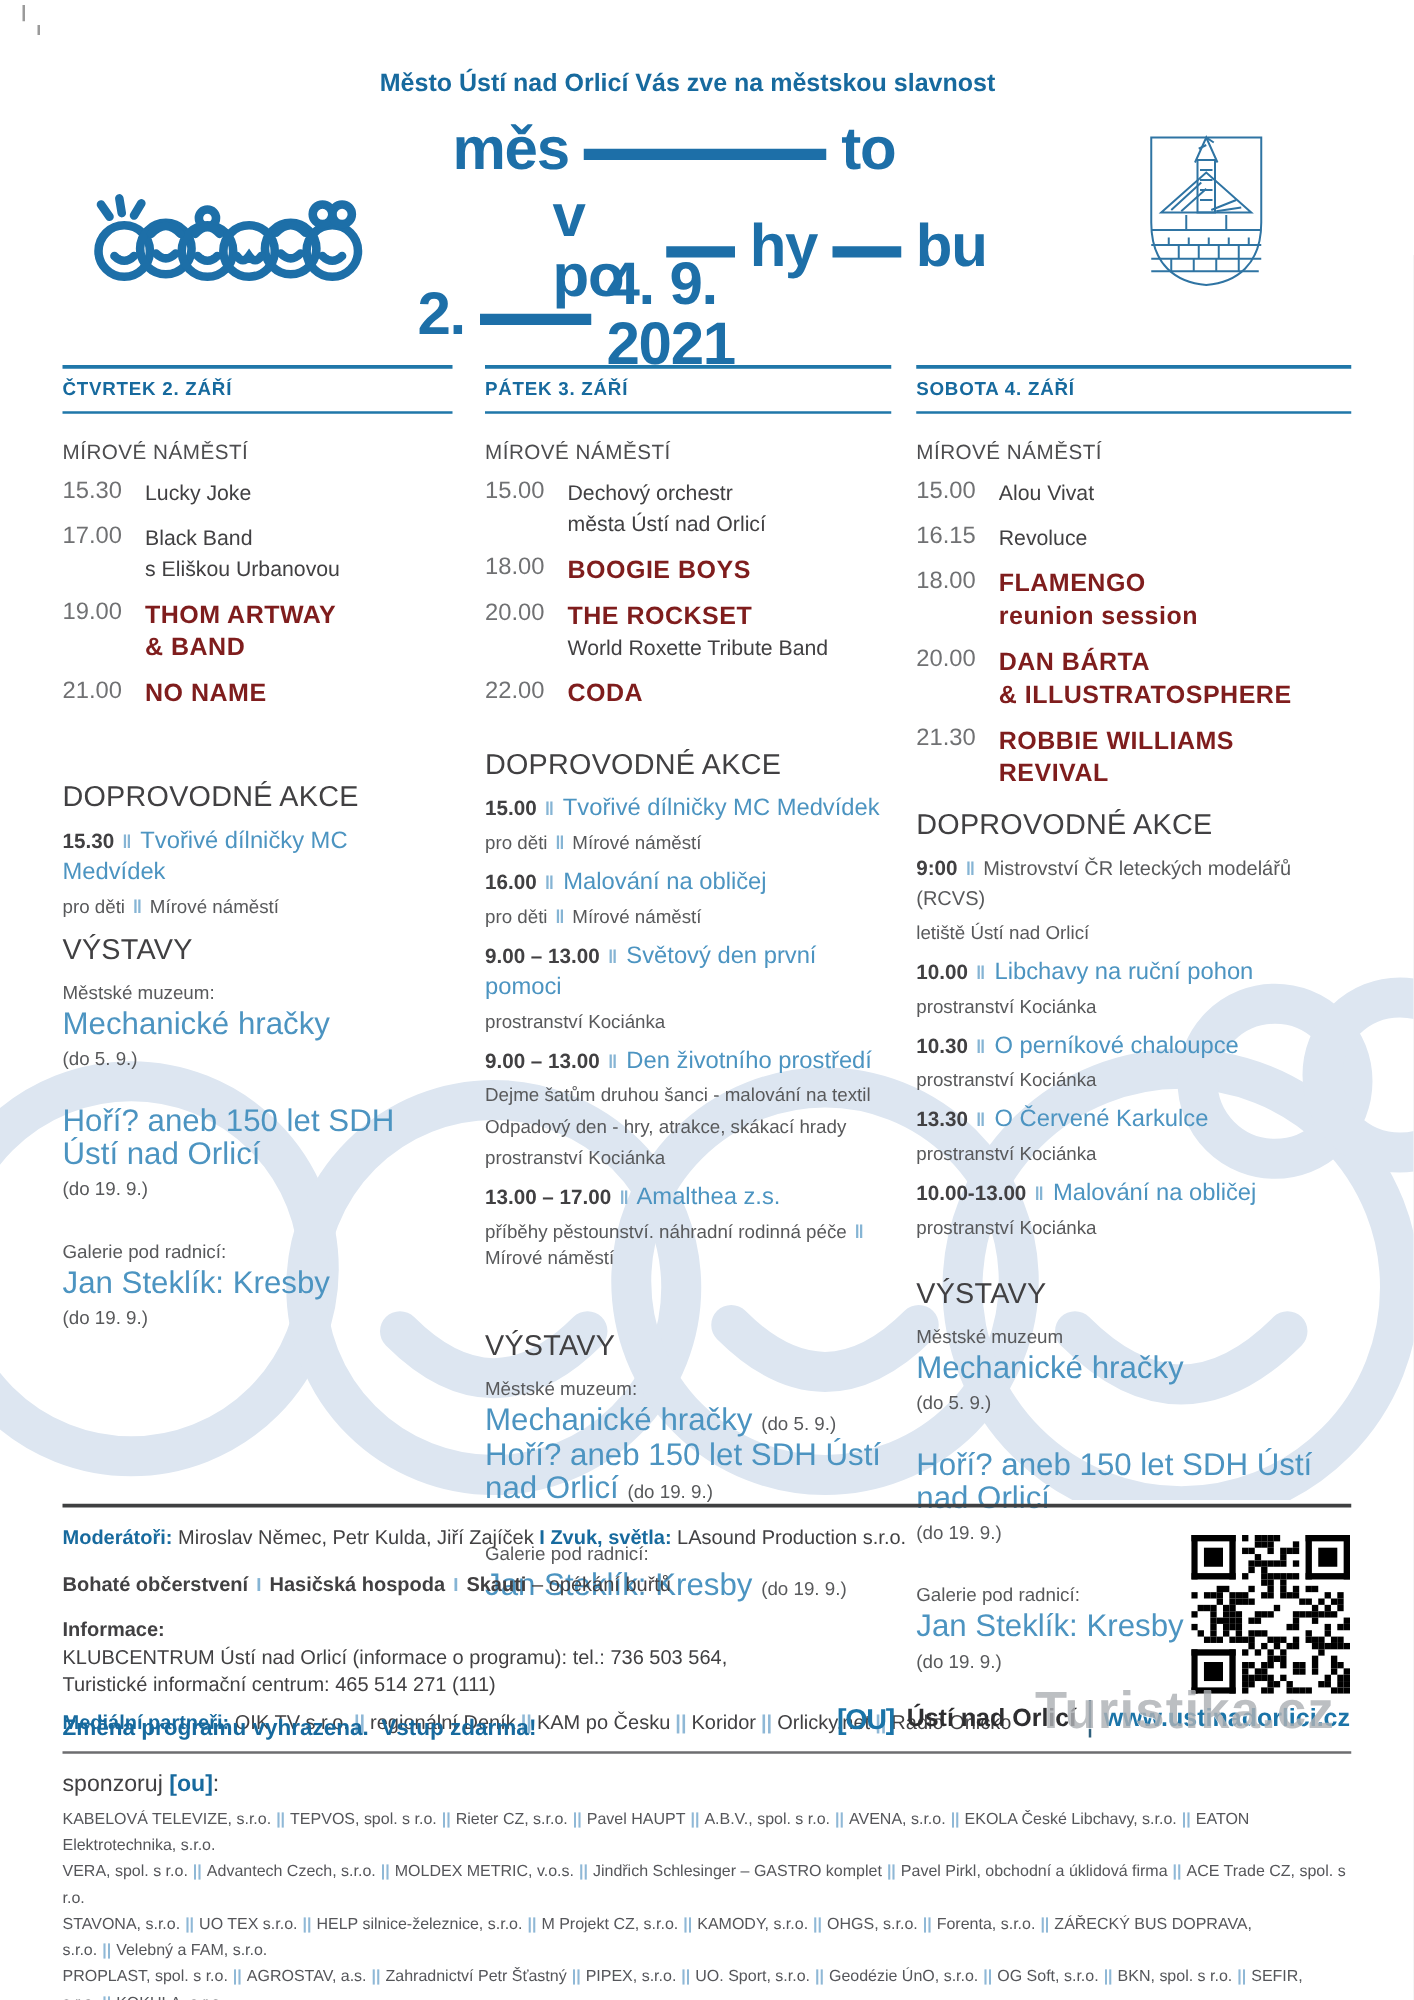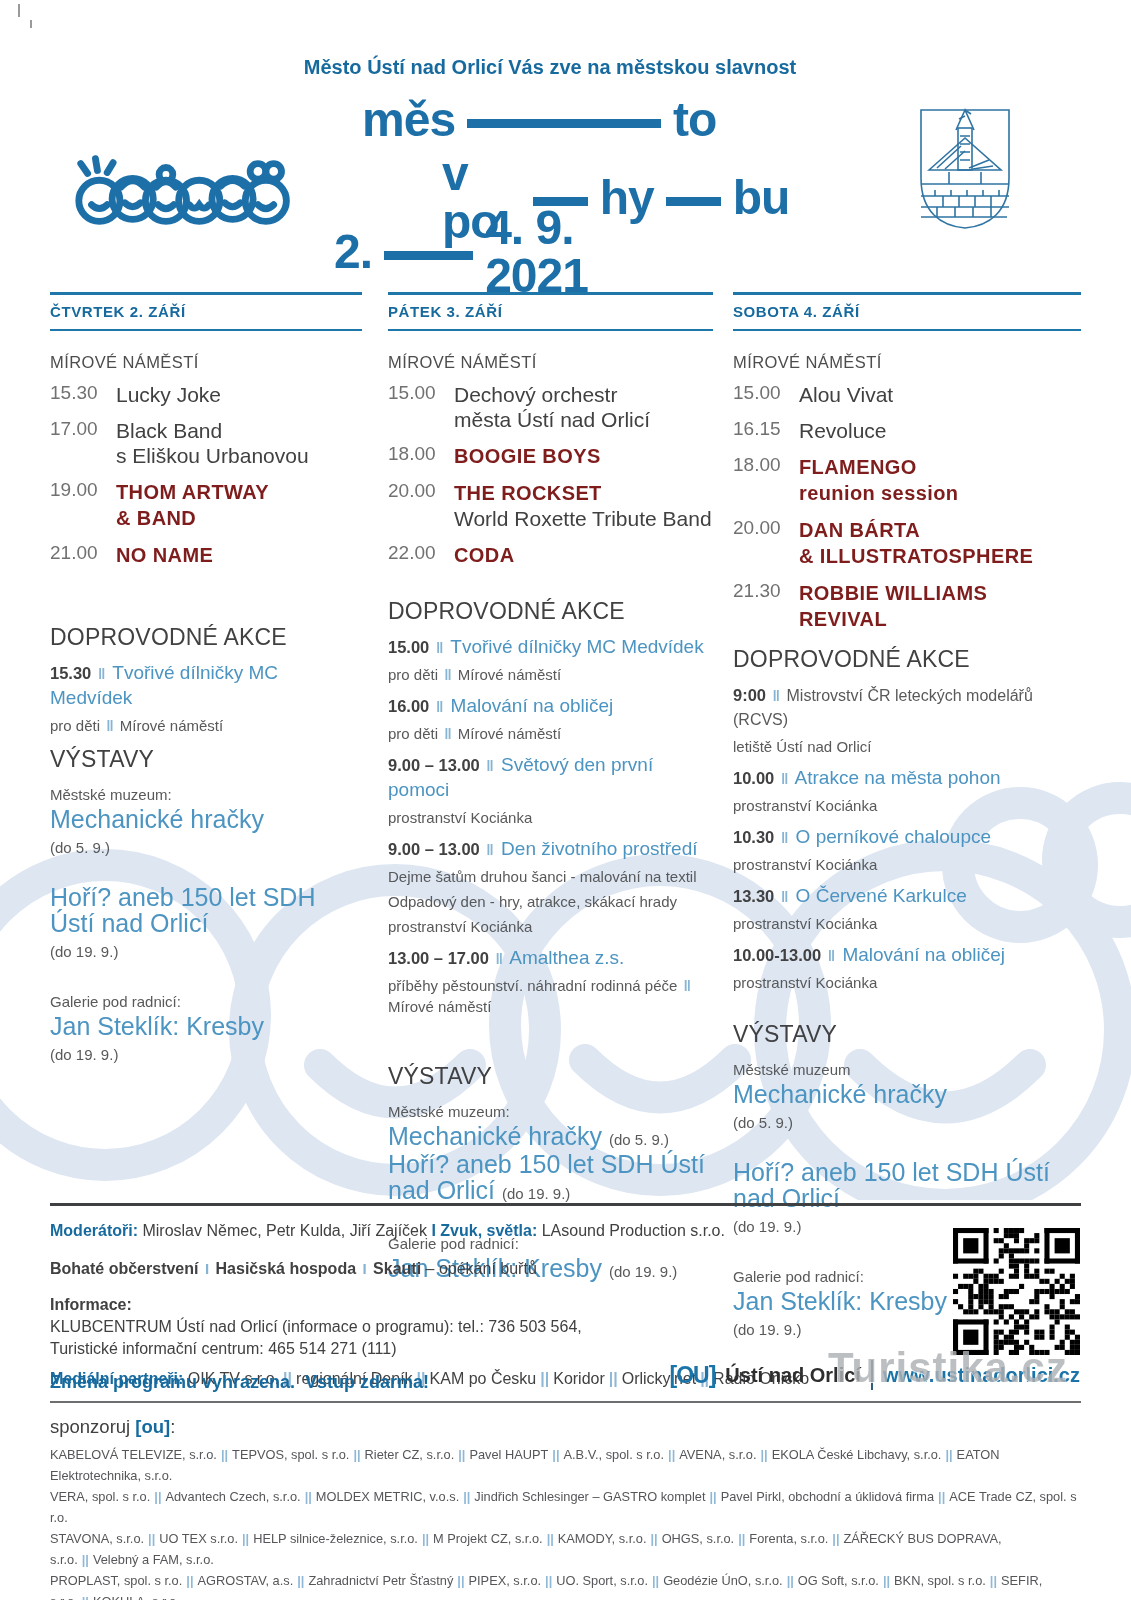--- a/index.html
+++ b/index.html
@@ -28,21 +28,21 @@
   .col{position:absolute;top:0;}
   .col1{left:50px;width:312px;}
   .col2{left:388px;width:325px;}
   .col3{left:733px;width:348px;}
   .dayhead{border-top:3px solid #1f77a9;border-bottom:2px solid #1f77a9;
            padding:8px 0 9px 0;font-size:15px;font-weight:800;letter-spacing:.6px;color:#176a9e;}
   .venue{margin-top:22px;font-size:16.5px;color:#4d4d4f;letter-spacing:.4px;}
   .prog{margin-top:10px;}
   .prow{display:grid;grid-template-columns:66px 1fr;margin:0 0 11px 0;}
   .ptime{font-size:19px;color:#707173;}
-  .pl-d{font-size:21px;line-height:25px;color:#414042;}
+  .pl-d{font-size:17px;line-height:25px;color:#414042;}
   .pl-bb{font-size:20px;line-height:26px;font-weight:800;color:#7f1d1d;letter-spacing:.4px;}
   .sech{font-size:23px;font-weight:normal;color:#414042;margin:0 0 10px 0;letter-spacing:.2px;}
   .col1 .dopr{margin-top:56px;} .col2 .dopr{margin-top:30px;} .col3 .dopr{margin-top:14px;}
   .col1 .expo{margin-top:10px;} .col2 .expo{margin-top:46px;} .col3 .expo{margin-top:28px;}
   .sitem{margin-bottom:9px;}
   .ihead{margin:2px 0 4px 0;line-height:24px;}
   .inote{margin:0 0 4px 0;line-height:21px;}
   .eblock{margin-bottom:27px;}
   .eline{line-height:23px;margin-bottom:2px;}
   
@@ -317,21 +317,21 @@
               <div class="pl-bb">REVIVAL</div>
             </div>
           </div>
         </div>
         <h3 class="sech dopr">DOPROVODNÉ AKCE</h3>
         <div class="sitem">
           <div class="ihead"><span class="sg-t">9:00 </span><span class="sg-s">‖</span><span class="sg-g2"> Mistrovství ČR leteckých modelářů (RCVS)</span></div>
           <div class="inote"><span class="sg-g">letiště Ústí nad Orlicí</span></div>
         </div>
         <div class="sitem">
-          <div class="ihead"><span class="sg-t">10.00 </span><span class="sg-s">‖</span><span class="sg-l"> Atrakce na města pohon</span></div>
+          <div class="ihead"><span class="sg-t">10.00 </span><span class="sg-s">‖</span><span class="sg-l"> Libchavy na ruční pohon</span></div>
           <div class="inote"><span class="sg-g">prostranství Kociánka</span></div>
         </div>
         <div class="sitem">
           <div class="ihead"><span class="sg-t">10.30 </span><span class="sg-s">‖</span><span class="sg-l"> O perníkové chaloupce</span></div>
           <div class="inote"><span class="sg-g">prostranství Kociánka</span></div>
         </div>
         <div class="sitem">
           <div class="ihead"><span class="sg-t">13.30 </span><span class="sg-s">‖</span><span class="sg-l"> O Červené Karkulce</span></div>
           <div class="inote"><span class="sg-g">prostranství Kociánka</span></div>
         </div>

